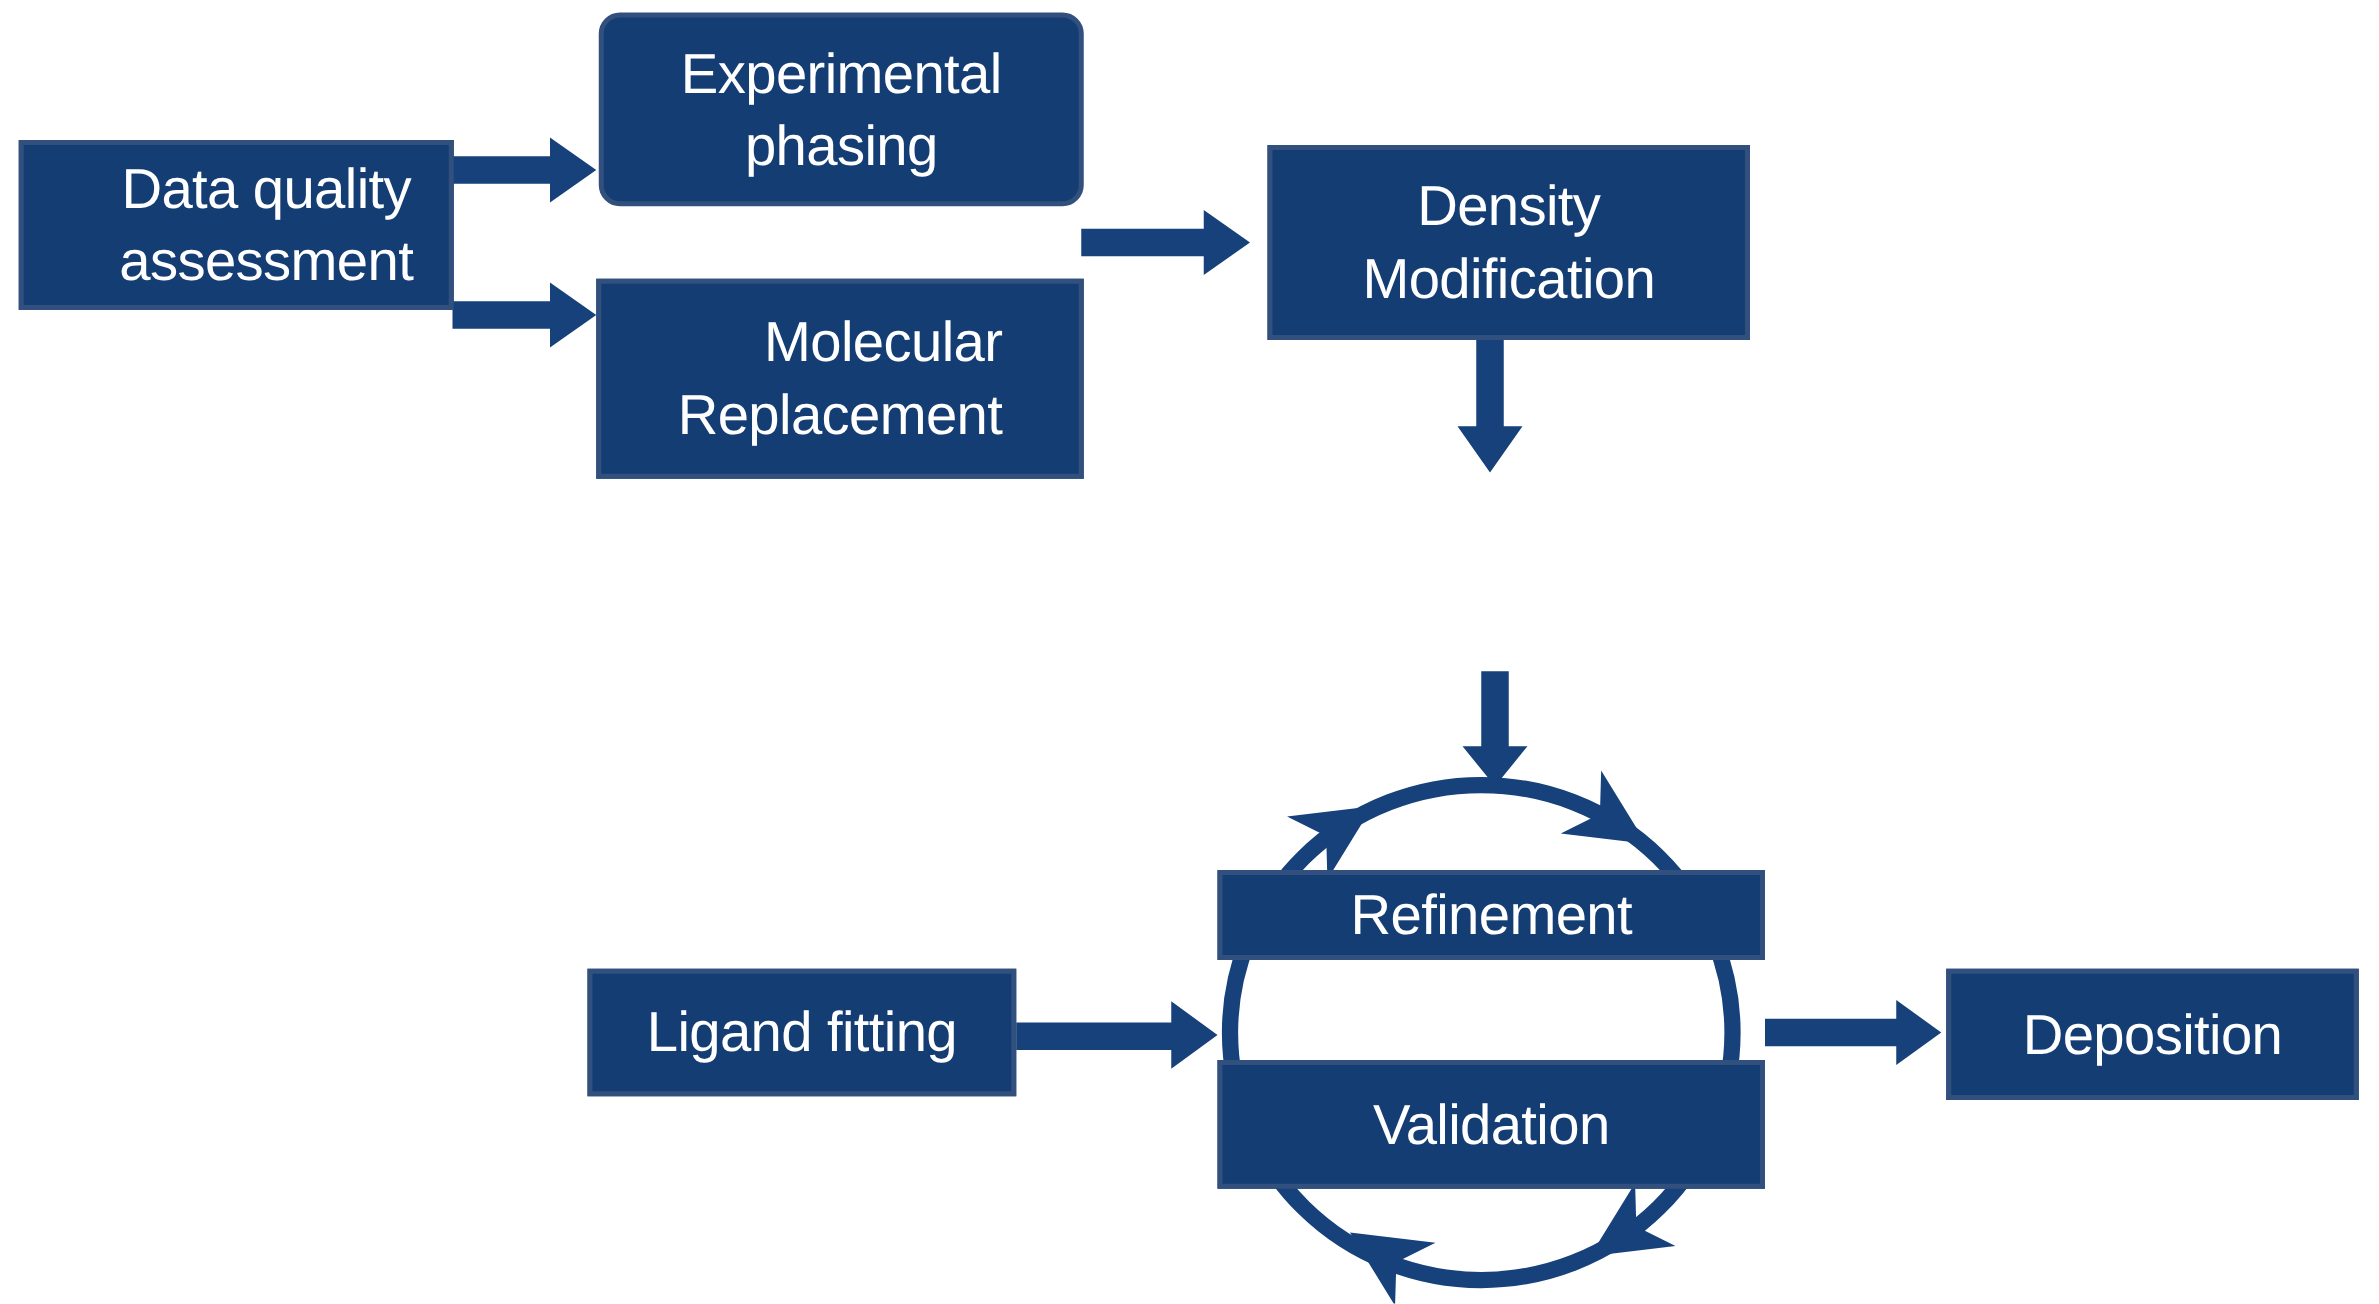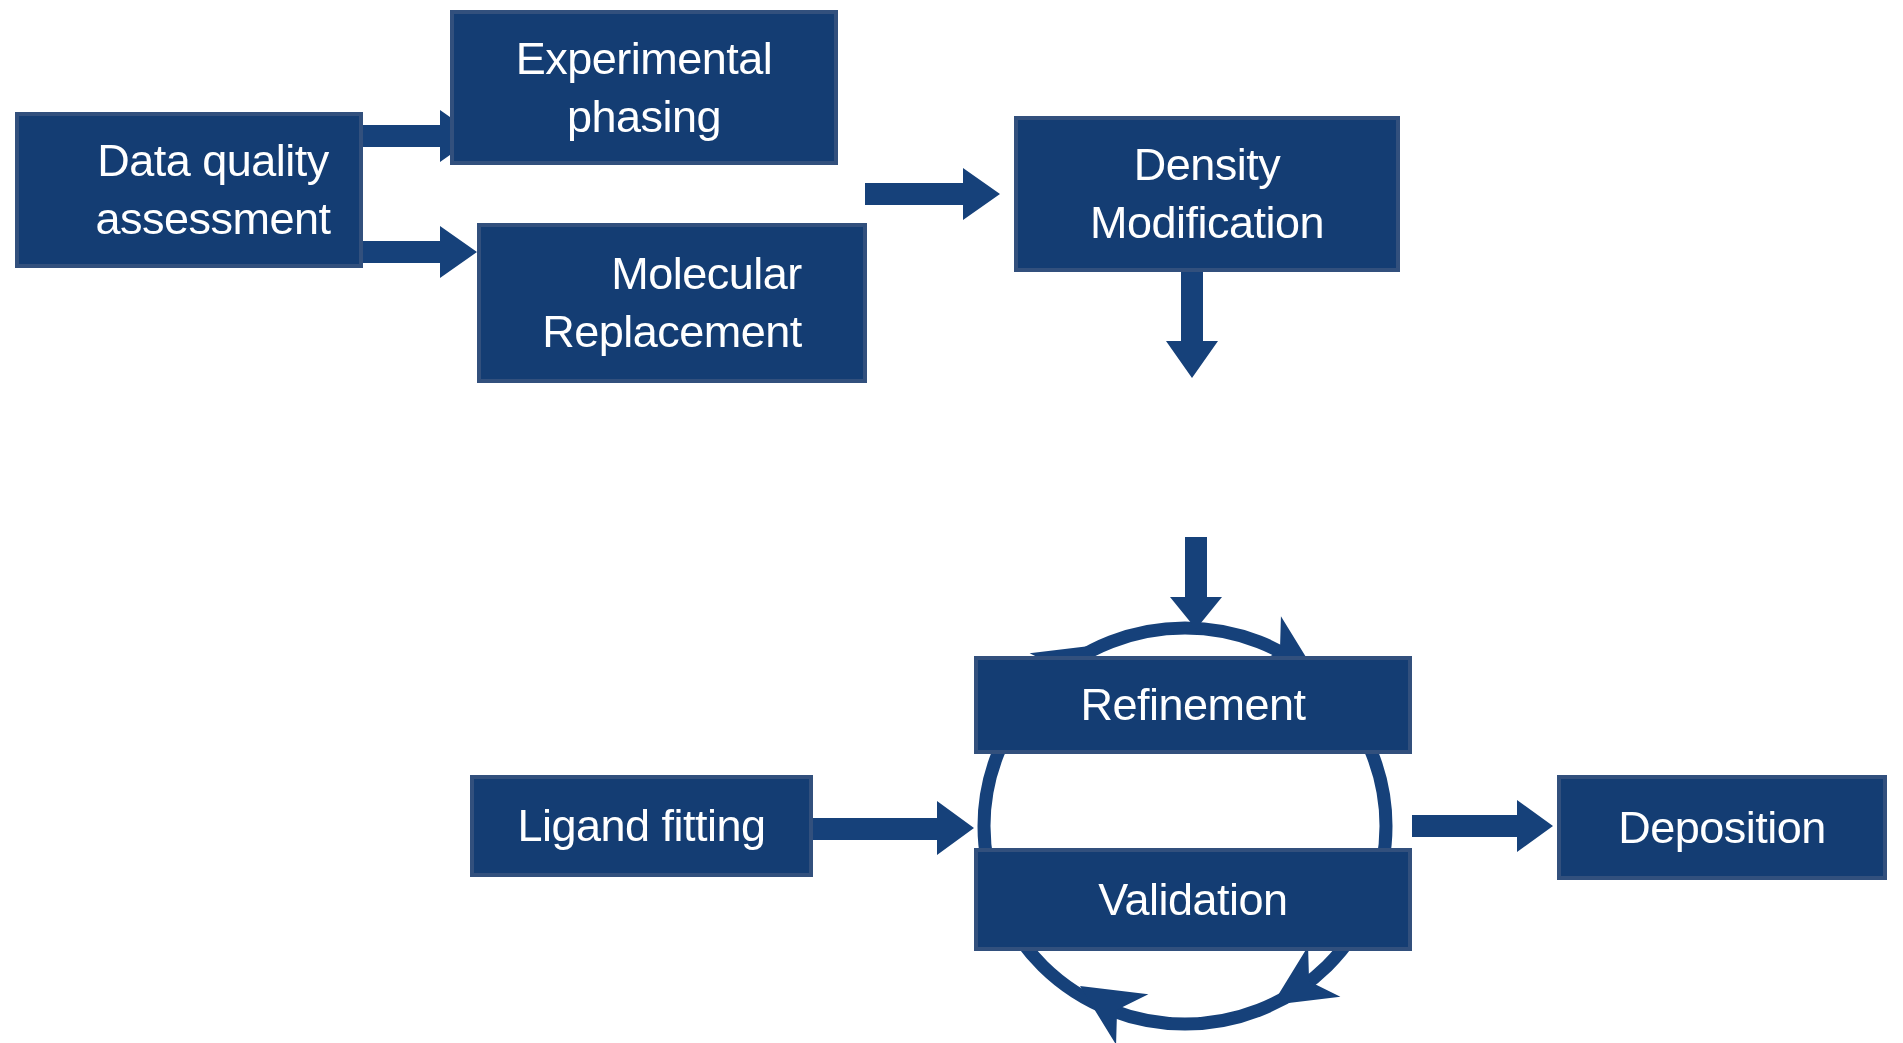--- a/index.html
+++ b/index.html
@@ -40,26 +40,26 @@
     display: flex;
     align-items: center;
     justify-content: center;
     text-align: center;
     font-size: 45px;
     line-height: 58px;
     letter-spacing: -0.5px;
     white-space: pre-line;
   }
   
-  .n-dqa { left: 15px;   top: 112px; width: 348px; height: 156px; padding-left: 48px; }
-  .n-exp { left: 450px;  top: 10px;  width: 388px; height: 155px; }
+  .n-dqa { left: 15px;   top: 112px; width: 348px; height: 136px; padding-left: 48px; }
+  .n-exp { left: 479px;  top: 10px;  width: 388px; height: 155px; border-radius: 17px; }
   .n-mol { left: 477px;  top: 223px; width: 390px; height: 160px; text-align: right; }
   .n-den { left: 1002px; top: 116px; width: 386px; height: 156px; margin-left: 12px; }
   .n-mod { left: 1002px; top: 382px; width: 386px; height: 155px; }
-  .n-ref { left: 974px;  top: 656px; width: 438px; height: 98px;  }
+  .n-ref { left: 974px;  top: 696px; width: 438px; height: 72px;  }
   .n-val { left: 974px;  top: 848px; width: 438px; height: 103px; }
   .n-lig { left: 470px;  top: 775px; width: 343px; height: 102px; }
   .n-dep { left: 1557px; top: 775px; width: 330px; height: 105px; }
 </style>
 </head>
 <body>
 
 <div class="canvas">
 
   <svg class="arrows-layer" viewBox="0 0 1903 1043" xmlns="http://www.w3.org/2000/svg">

